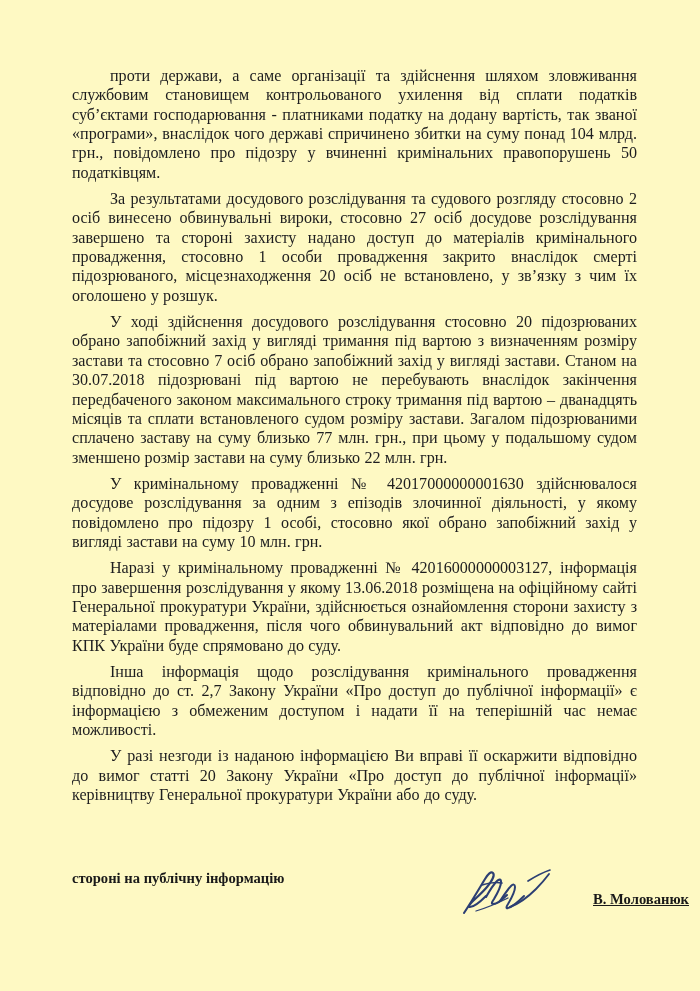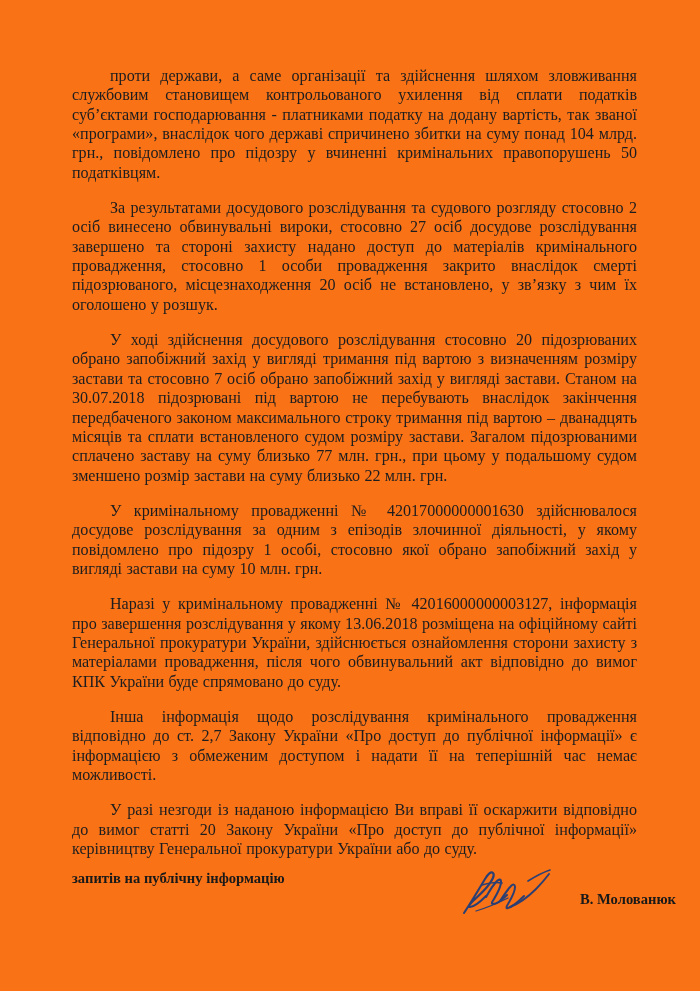--- a/index.html
+++ b/index.html
@@ -9,21 +9,21 @@
     background: #ffffff;
   }
   body {
     font-family: "Liberation Serif", "DejaVu Serif", serif;
     color: #1b1b1b;
   }
   .page {
     position: relative;
     width: 700px;
     height: 991px;
-    background: #f97316;
+    background: #fef9c3;
     overflow: hidden;
     box-sizing: border-box;
   }
   .body-text {
     position: absolute;
     left: 72px;
     top: 66px;
     width: 565px;
   }
   .para {
@@ -31,21 +31,21 @@
     font-size: 16.1px;
     line-height: 19.35px;
     text-align: justify;
     text-justify: inter-word;
     text-indent: 38px;
     hyphens: none;
     word-spacing: 0.02em;
     color: #1d1d1f;
   }
   .para + .para {
-    margin-top: 16px;
+    margin-top: 7px;
   }
   
   .sign-block {
     position: absolute;
     left: 72px;
     top: 869px;
     width: 565px;
     height: 60px;
   }
   .sign-title {
@@ -56,27 +56,28 @@
     font-size: 14.6px;
     line-height: 18.4px;
     font-weight: bold;
     color: #191919;
   }
   .sign-title span {
     display: block;
   }
   .sign-name {
     position: absolute;
-    left: 508px;
+    left: 521px;
     top: 21px;
     font-size: 14.6px;
     font-weight: bold;
     line-height: 18px;
     color: #191919;
     white-space: nowrap;
+    text-decoration: underline;
   }
   .sign-mark {
     position: absolute;
     left: 452px;
     top: 861px;
     width: 120px;
     height: 62px;
     pointer-events: none;
   }
   .sign-mark svg {
@@ -93,21 +94,21 @@
     <p class="para">За результатами досудового розслідування та судового розгляду стосовно 2 осіб винесено обвинувальні вироки, стосовно 27 осіб досудове розслідування завершено та стороні захисту надано доступ до матеріалів кримінального провадження, стосовно 1 особи провадження закрито внаслідок смерті підозрюваного, місцезнаходження 20 осіб не встановлено, у зв’язку з чим їх оголошено у розшук.</p>
     <p class="para">У ході здійснення досудового розслідування стосовно 20 підозрюваних обрано запобіжний захід у вигляді тримання під вартою з визначенням розміру застави та стосовно 7 осіб обрано запобіжний захід у вигляді застави. Станом на 30.07.2018 підозрювані під вартою не перебувають внаслідок закінчення передбаченого законом максимального строку тримання під вартою – дванадцять місяців та сплати встановленого судом розміру застави. Загалом підозрюваними сплачено заставу на суму близько 77 млн. грн.,  при цьому у подальшому судом зменшено розмір застави на суму  близько 22 млн. грн.</p>
     <p class="para">У кримінальному провадженні № 42017000000001630 здійснювалося досудове розслідування за одним з епізодів злочинної діяльності, у якому повідомлено про підозру 1 особі, стосовно якої обрано запобіжний захід у вигляді застави на суму 10 млн. грн.</p>
     <p class="para">Наразі у кримінальному провадженні № 42016000000003127, інформація про завершення розслідування у якому 13.06.2018 розміщена на офіційному сайті Генеральної прокуратури України, здійснюється ознайомлення сторони захисту з матеріалами провадження, після чого обвинувальний акт відповідно до вимог КПК України буде спрямовано до суду.</p>
     <p class="para">Інша інформація щодо розслідування кримінального провадження відповідно до ст. 2,7 Закону України «Про доступ до публічної інформації» є інформацією з обмеженим доступом і надати її на теперішній час немає можливості.</p>
     <p class="para">У разі незгоди із наданою інформацією Ви вправі її оскаржити відповідно до вимог статті 20 Закону України «Про доступ до публічної інформації» керівництву Генеральної прокуратури України або до суду.</p>
   </div>
 
   <div class="sign-block">
     <div class="sign-title">
-      <span>запитів на публічну інформацію</span>
+      <span>стороні на публічну інформацію</span>
     </div>
     <div class="sign-name">В. Молованюк</div>
   </div>
 
   <div class="sign-mark">
     <svg width="120" height="62" viewBox="0 0 120 62" fill="none" xmlns="http://www.w3.org/2000/svg" aria-hidden="true">
       <g stroke="#2c3f73" fill="none" stroke-linecap="round" stroke-linejoin="round">
         <path d="M12 52 C20 40, 27 28, 33 18 C36 13, 39 10, 41 12 C43 14, 40 20, 35 26 C30 32, 24 37, 20 41 C17 44, 16 46, 18 46 C21 46, 28 41, 34 35" stroke-width="2.1"></path>
         <path d="M30 24 C36 22, 44 21, 50 22" stroke-width="1.6"></path>
         <path d="M34 36 C38 29, 42 23, 45 20 C47 18, 49 18, 49 21 C49 26, 45 33, 42 38 C40 41, 39 43, 41 43 C44 43, 50 39, 55 34" stroke-width="2.1"></path>

